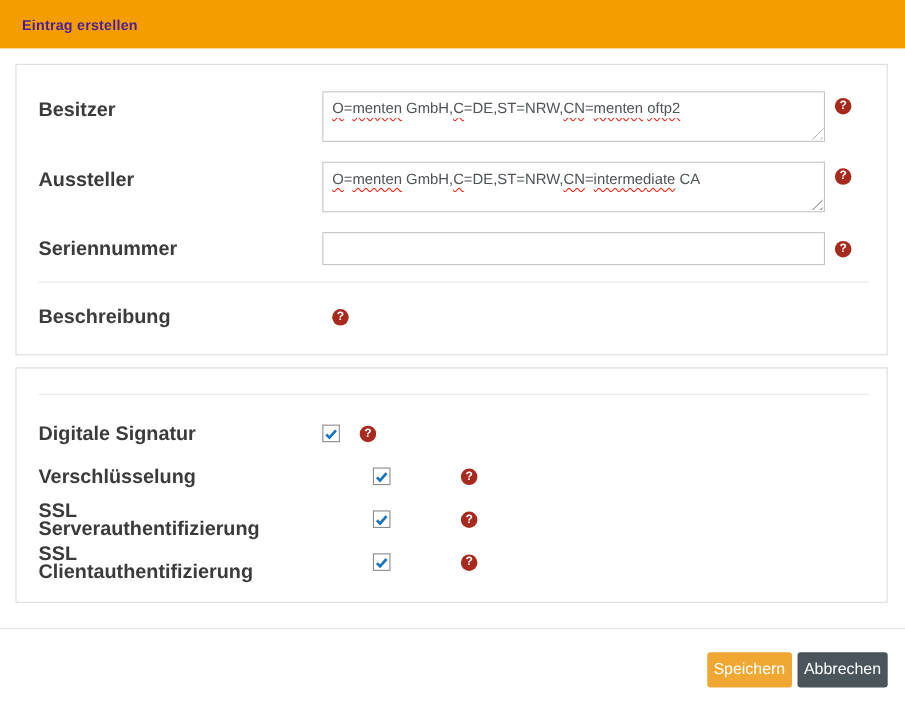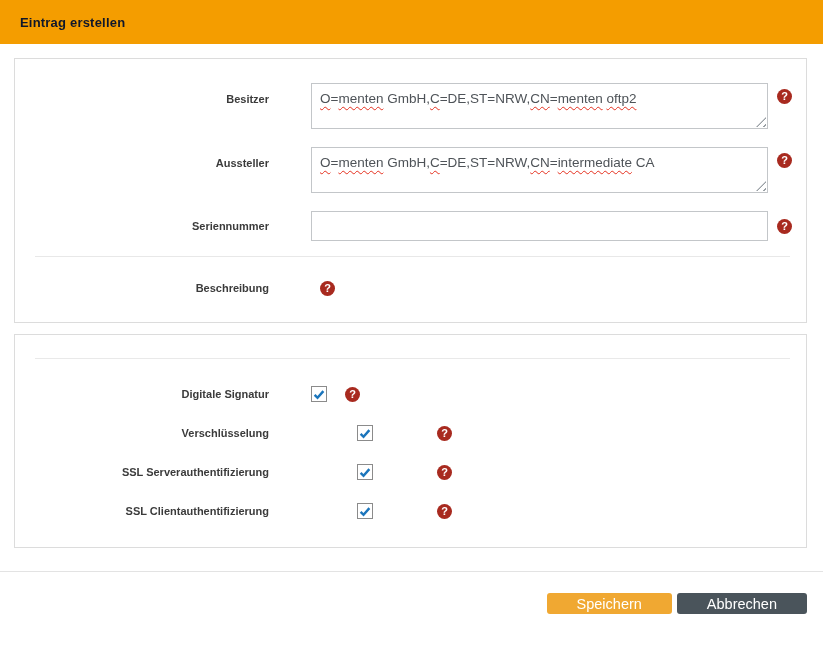--- a/index.html
+++ b/index.html
@@ -12,21 +12,21 @@
 
   
   .dialog-header {
     height: 44px;
     background: var(--header-bg, #f49d00);
     display: flex;
     align-items: center;
     padding: 0 20px;
   }
   .dialog-title {
-    color: #0f172a;
+    color: #4c1d95;
     font-size: 13px;
     font-weight: 600;
     letter-spacing: .2px;
   }
 
   
   .panel {
     margin: 0 16px 0 14px;
     width: 793px;
     background: #fff;
@@ -34,23 +34,23 @@
   }
   .panel-form { margin-top: 14px; padding: 24px 16px 26px 20px; }
   .panel-usage { margin-top: 11px; padding: 14px 16px 25px 20px; }
 
   
   .row { display: flex; align-items: flex-start; }
   .row + .row { margin-top: 18px; }
   .row.single { align-items: center; }
   .lbl {
     width: 234px;
-    margin-right: 42px;
-    text-align: right;
-    font-size: 11px;
+    margin-right: 24px;
+    text-align: left;
+    font-size: 18px;
     font-weight: bold;
     color: #3b3b3b;
     line-height: 16px;
     flex: none;
   }
   .row .lbl { padding-top: 8px; }
   .row.single .lbl { padding-top: 0; }
 
   .field-area {
     width: 457px;
@@ -152,22 +152,22 @@
   .footer {
     margin-top: 23px;
     border-top: 1px solid #e3e3e3;
     padding: 21px 16px 0 0;
     display: flex;
     justify-content: flex-end;
     gap: 5px;
   }
   .btn {
     border: none;
-    height: 21px;
-    padding: 0 30px;
+    height: 32px;
+    padding: 0 6px;
     font-family: "Liberation Sans", sans-serif;
     font-size: 14.5px;
     color: #fff;
     border-radius: 3px;
     cursor: pointer;
   }
   .btn-save { background: var(--save-bg, #f0a832); }
   .btn-cancel { background: var(--cancel-bg, #4a545b); text-align: center; }
 </style>
 </head>

